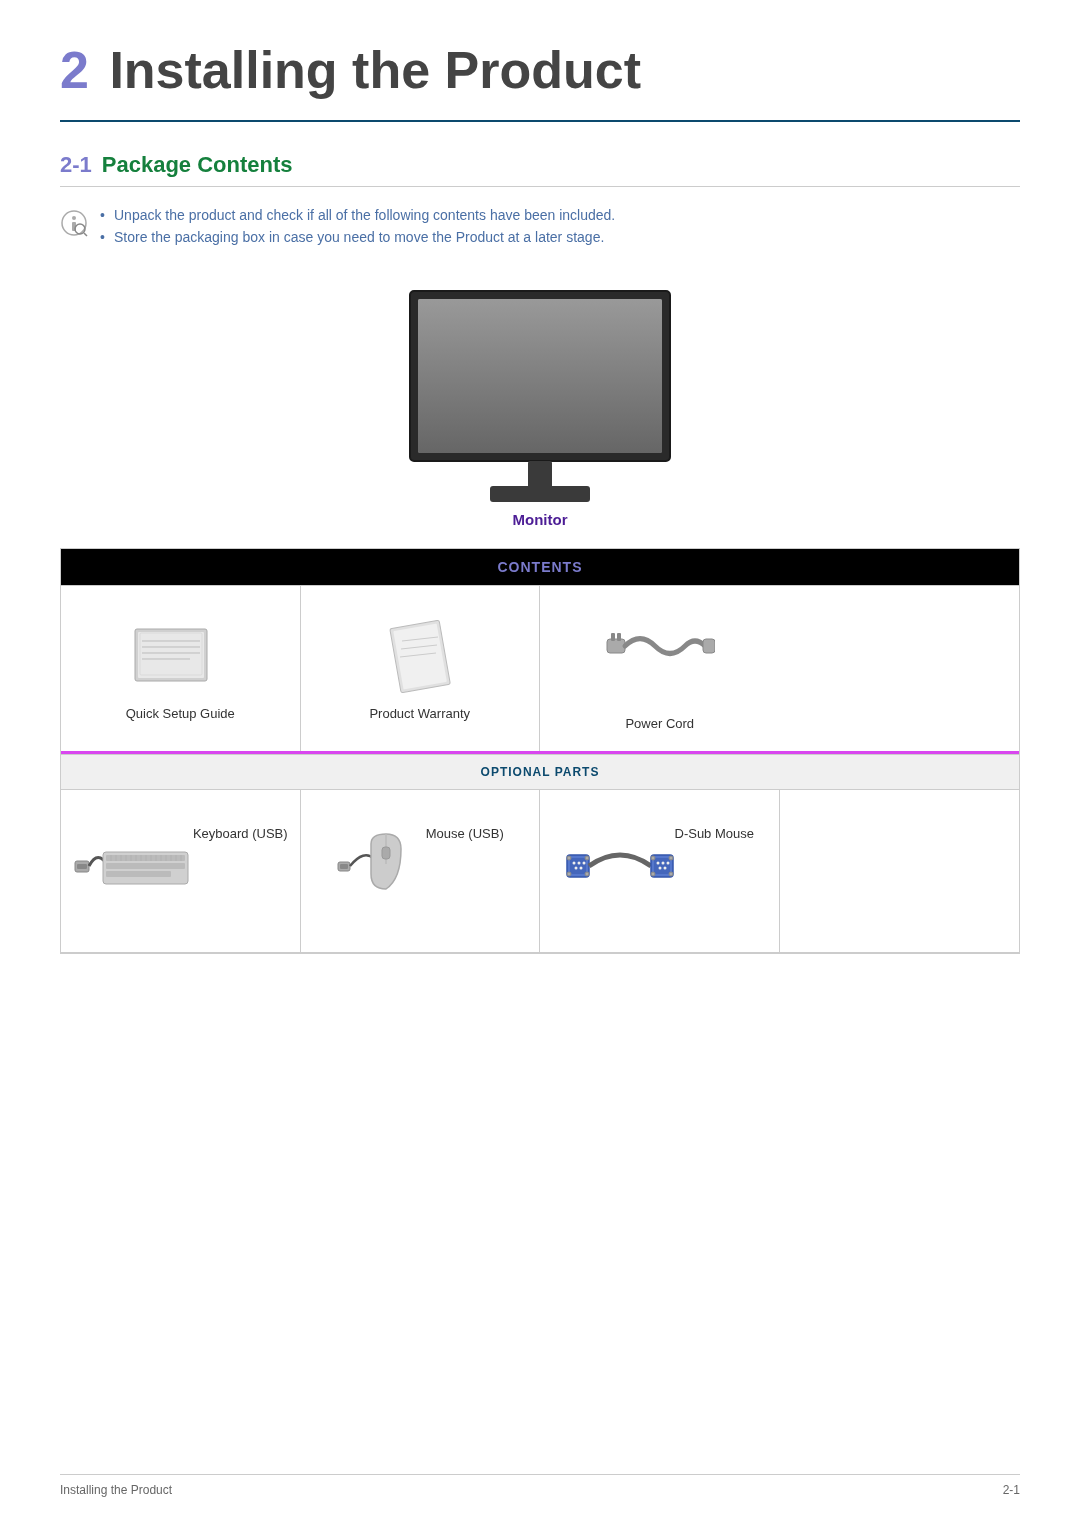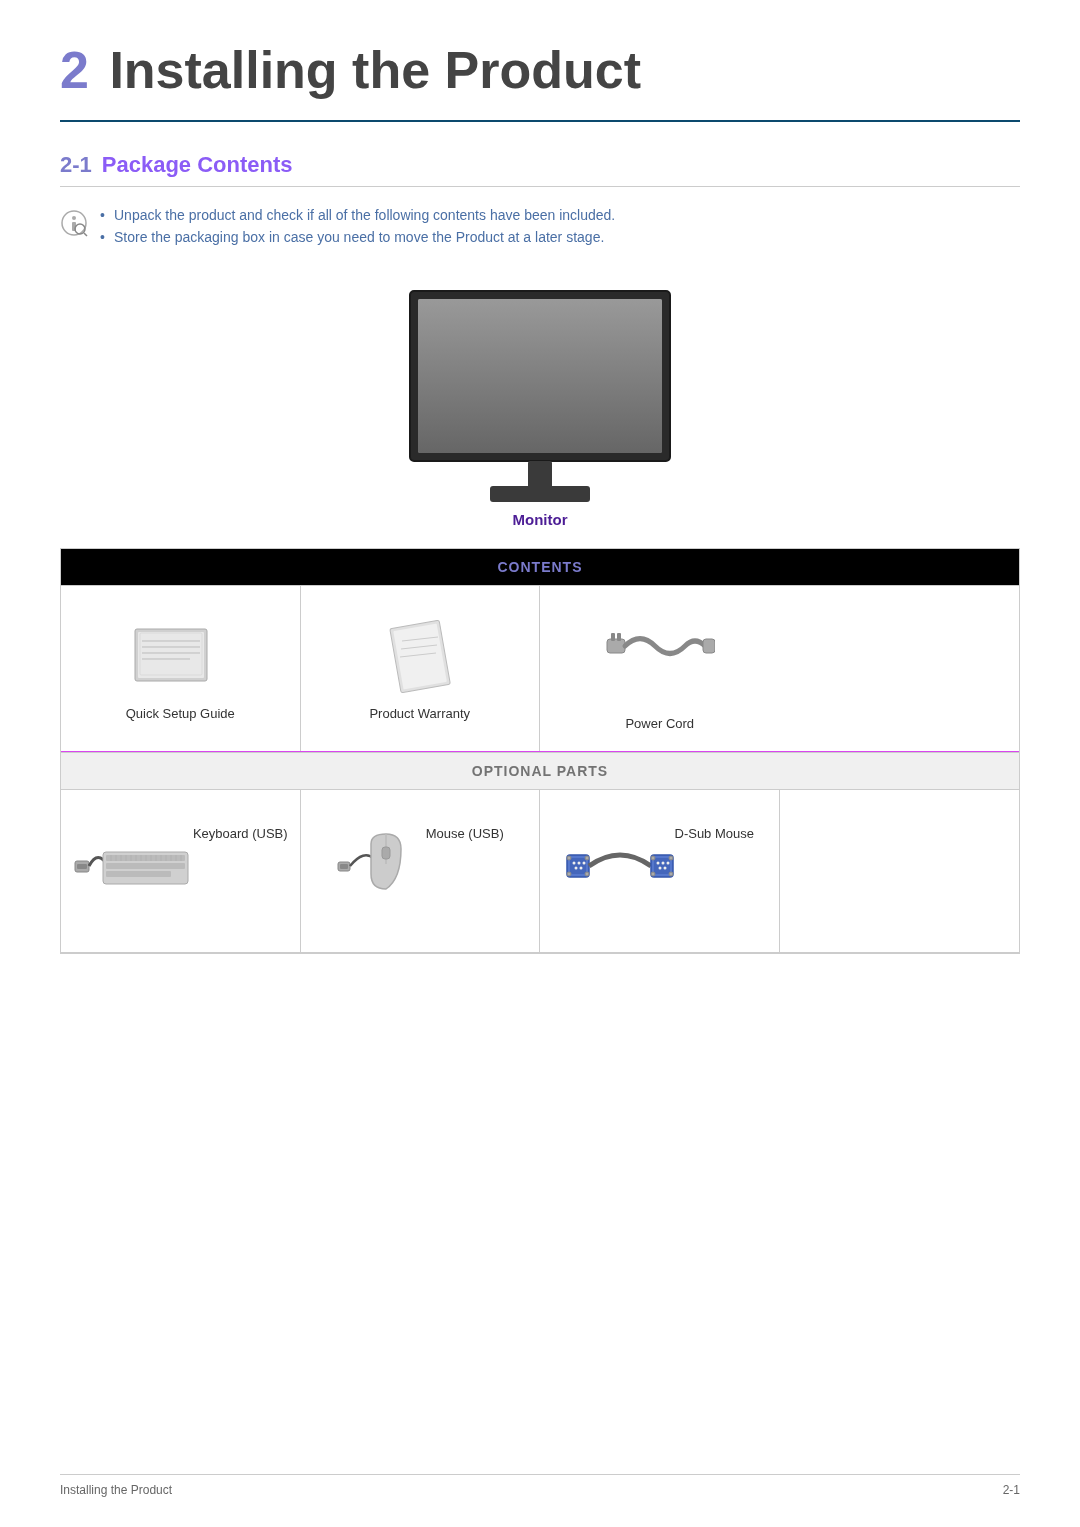--- a/index.html
+++ b/index.html
@@ -45,21 +45,21 @@
     .section-number {
       font-size: 22px;
       font-weight: bold;
       color: #7b7bcc;
       margin-right: 10px;
     }
 
     .section-title {
       font-size: 22px;
       font-weight: bold;
-      color: #8b5cf6;
+      color: #15803d;
     }
 
     .notes-area {
       display: flex;
       align-items: flex-start;
       margin-bottom: 30px;
       gap: 12px;
     }
 
     .note-icon {
@@ -114,21 +114,21 @@
       font-size: 14px;
       font-weight: bold;
       color: #7b7bcc;
       letter-spacing: 1px;
       border-bottom: 1px solid #ccc;
     }
 
     .contents-row {
       display: grid;
       grid-template-columns: 1fr 1fr 1fr 1fr;
-      border-bottom: 1px solid #d946ef;
+      border-bottom: 3px solid #d946ef;
     }
 
     .contents-cell {
       border-right: 1px solid #ccc;
       padding: 20px 10px;
       display: flex;
       flex-direction: column;
       align-items: center;
       justify-content: center;
     }
@@ -149,23 +149,23 @@
     .item-label {
       font-size: 13px;
       color: #333;
       text-align: center;
     }
 
     .optional-header {
       background: #f0f0f0;
       text-align: center;
       padding: 10px;
-      font-size: 14px;
-      font-weight: bold;
-      color: #737373;
+      font-size: 12px;
+      font-weight: bold;
+      color: #0c4a6e;
       letter-spacing: 1px;
       border-bottom: 1px solid #ccc;
       border-top: 1px solid #ccc;
     }
 
     .optional-row {
       display: grid;
       grid-template-columns: 1fr 1fr 1fr 1fr;
       border-bottom: 1px solid #ccc;
     }

